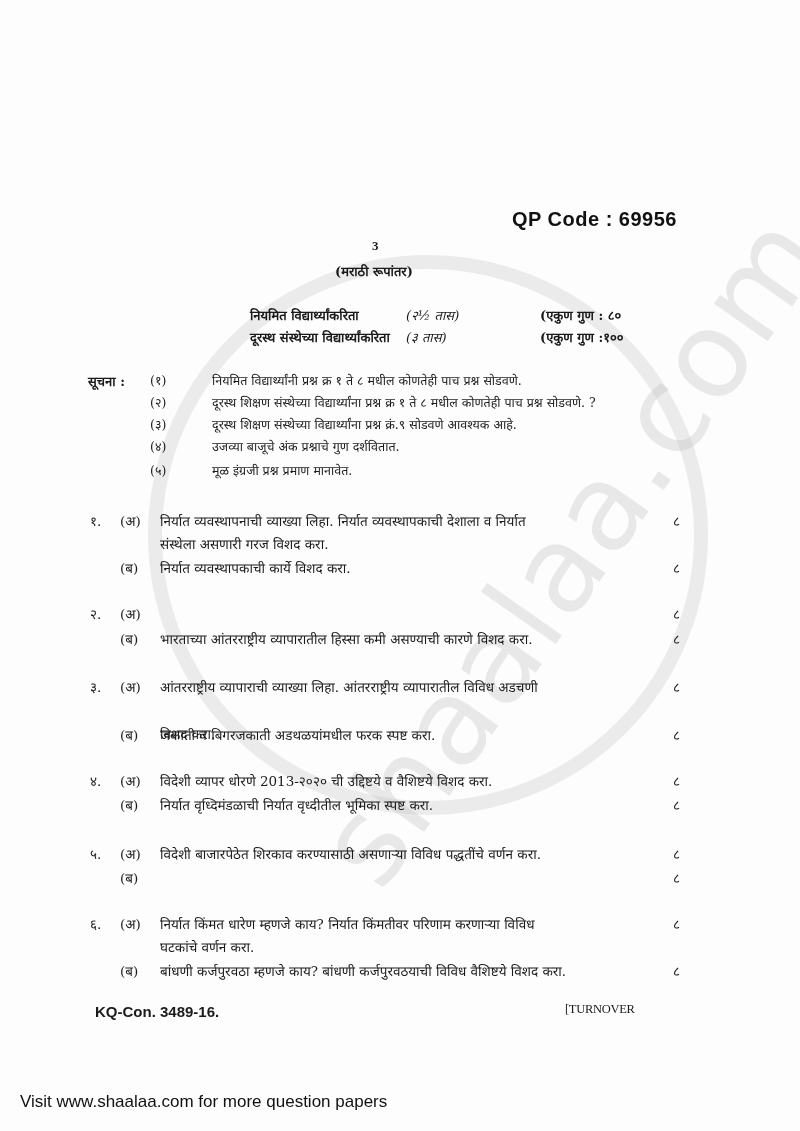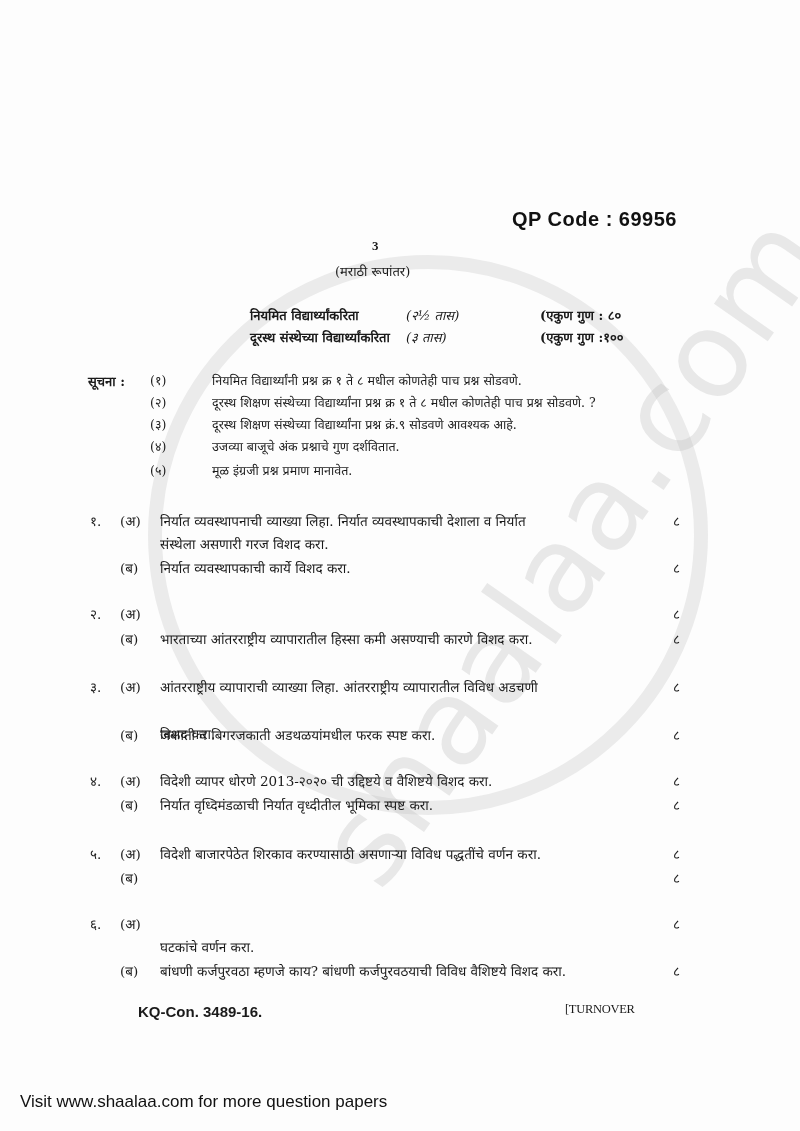--- a/index.html
+++ b/index.html
@@ -66,21 +66,21 @@
     top: 238px;
     font-family: "Liberation Serif", serif;
     font-weight: bold;
     font-size: 13px;
   }
   .subtitle {
     position: absolute;
     left: 335px;
     top: 262px;
     font-size: 13px;
-    font-weight: normal;
+    font-weight: bold;
   }
   .meta-row {
     position: absolute;
     font-size: 13px;
     font-weight: bold;
     height: 20px;
   }
   .meta-row span { position: absolute; white-space: nowrap; }
   .meta-row .m-who { left: 0; margin-left: 20px; }
   .meta-row .m-time { left: 176px; font-weight: normal; font-style: italic; }
@@ -115,21 +115,20 @@
   .q-line .qt { position: absolute; left: 70px; }
   .q-line .qm { position: absolute; left: 583px; }
 
   .footer-code {
     position: absolute;
     left: 95px;
     top: 1003px;
     font-family: "Liberation Sans", sans-serif;
     font-weight: bold;
     font-size: 15px;
-    margin-left: 43px;
   }
   .turnover {
     position: absolute;
     left: 565px;
     top: 1002px;
     font-family: "Liberation Serif", serif;
     font-size: 12.5px;
     letter-spacing: -0.3px;
     text-align: center;
   }
@@ -249,20 +248,21 @@
       <span class="qm">८</span>
     </div>
     <div class="q-line" style="top:869px;">
       <span class="qp">(ब)</span>
       <span class="qm">८</span>
     </div>
 
     <div class="q-line" style="top:915px;">
       <span class="qn">६.</span>
       <span class="qp">(अ)</span>
+      <span class="qt">निर्यात किंमत धारेण म्हणजे काय? निर्यात किंमतीवर परिणाम करणाऱ्या विविध</span>
       <span class="qm">८</span>
     </div>
     <div class="q-line" style="top:938px;">
       <span class="qt">घटकांचे वर्णन करा.</span>
     </div>
     <div class="q-line" style="top:962px;">
       <span class="qp">(ब)</span>
       <span class="qt">बांधणी कर्जपुरवठा म्हणजे काय? बांधणी कर्जपुरवठयाची विविध वैशिष्टये विशद करा.</span>
       <span class="qm">८</span>
     </div>

